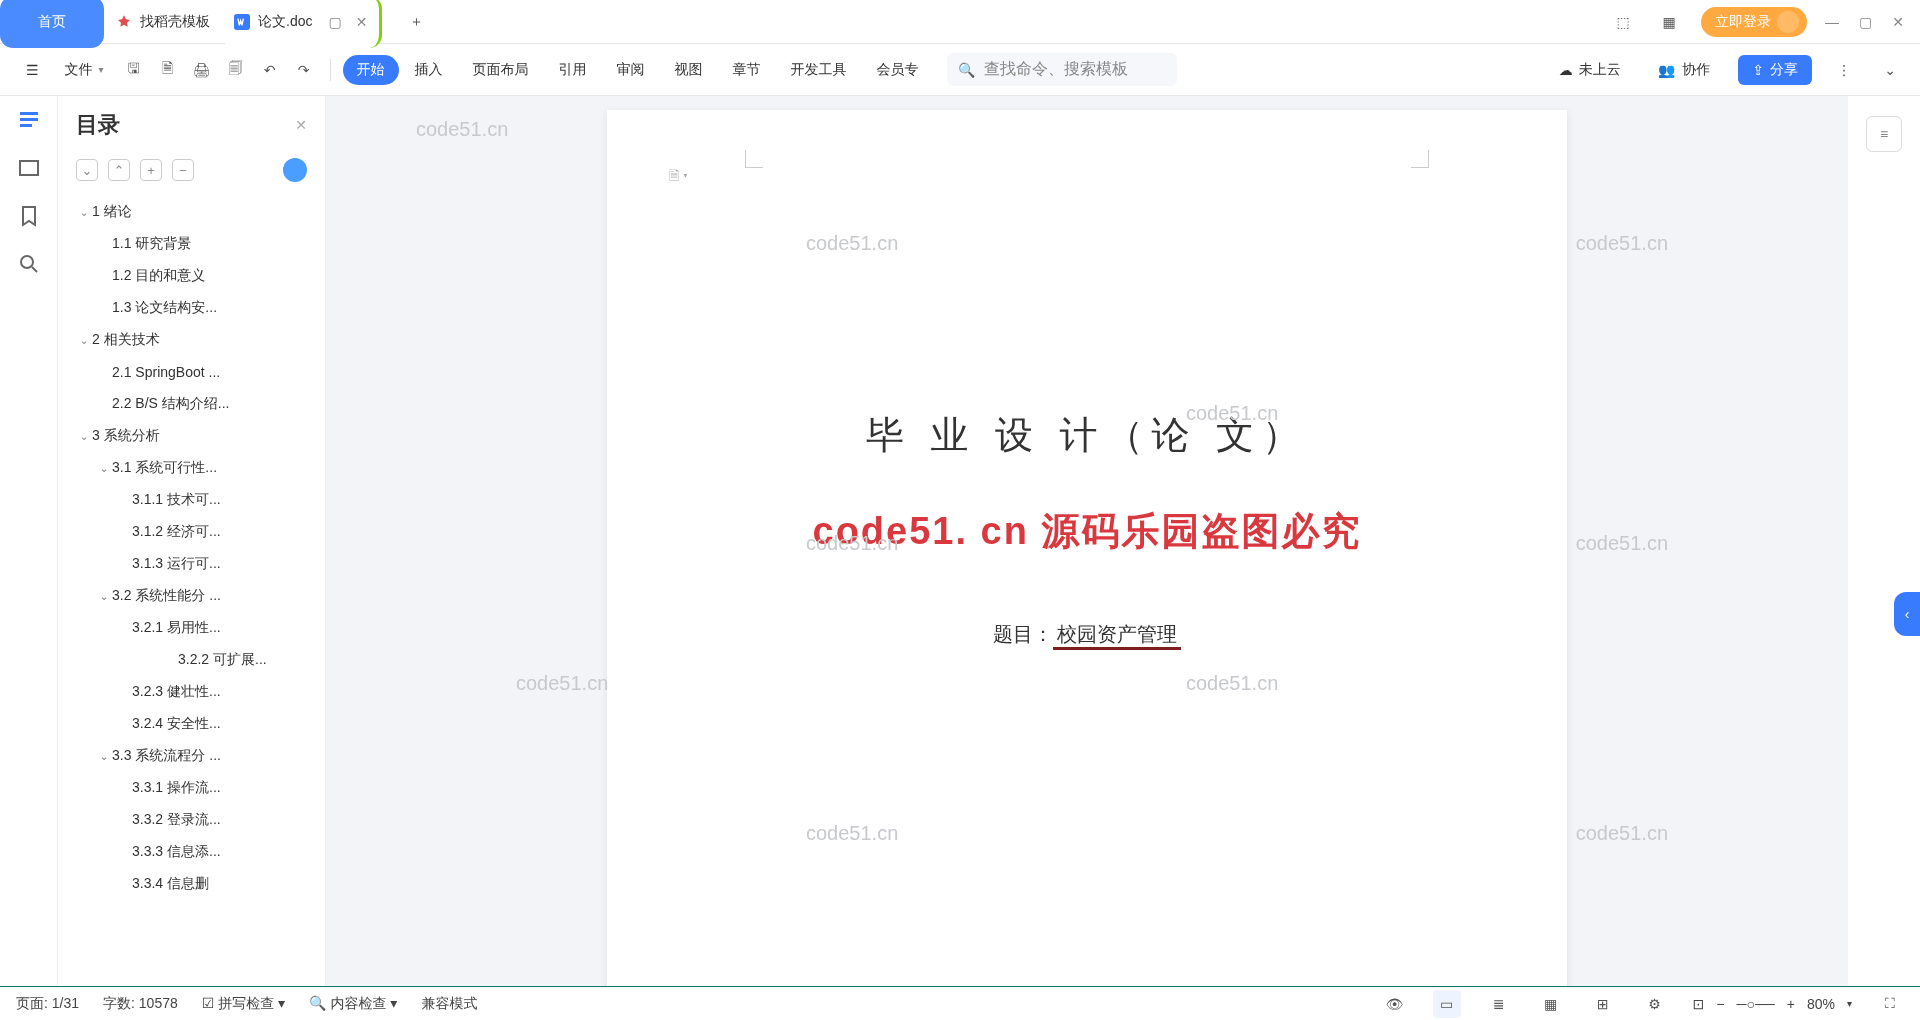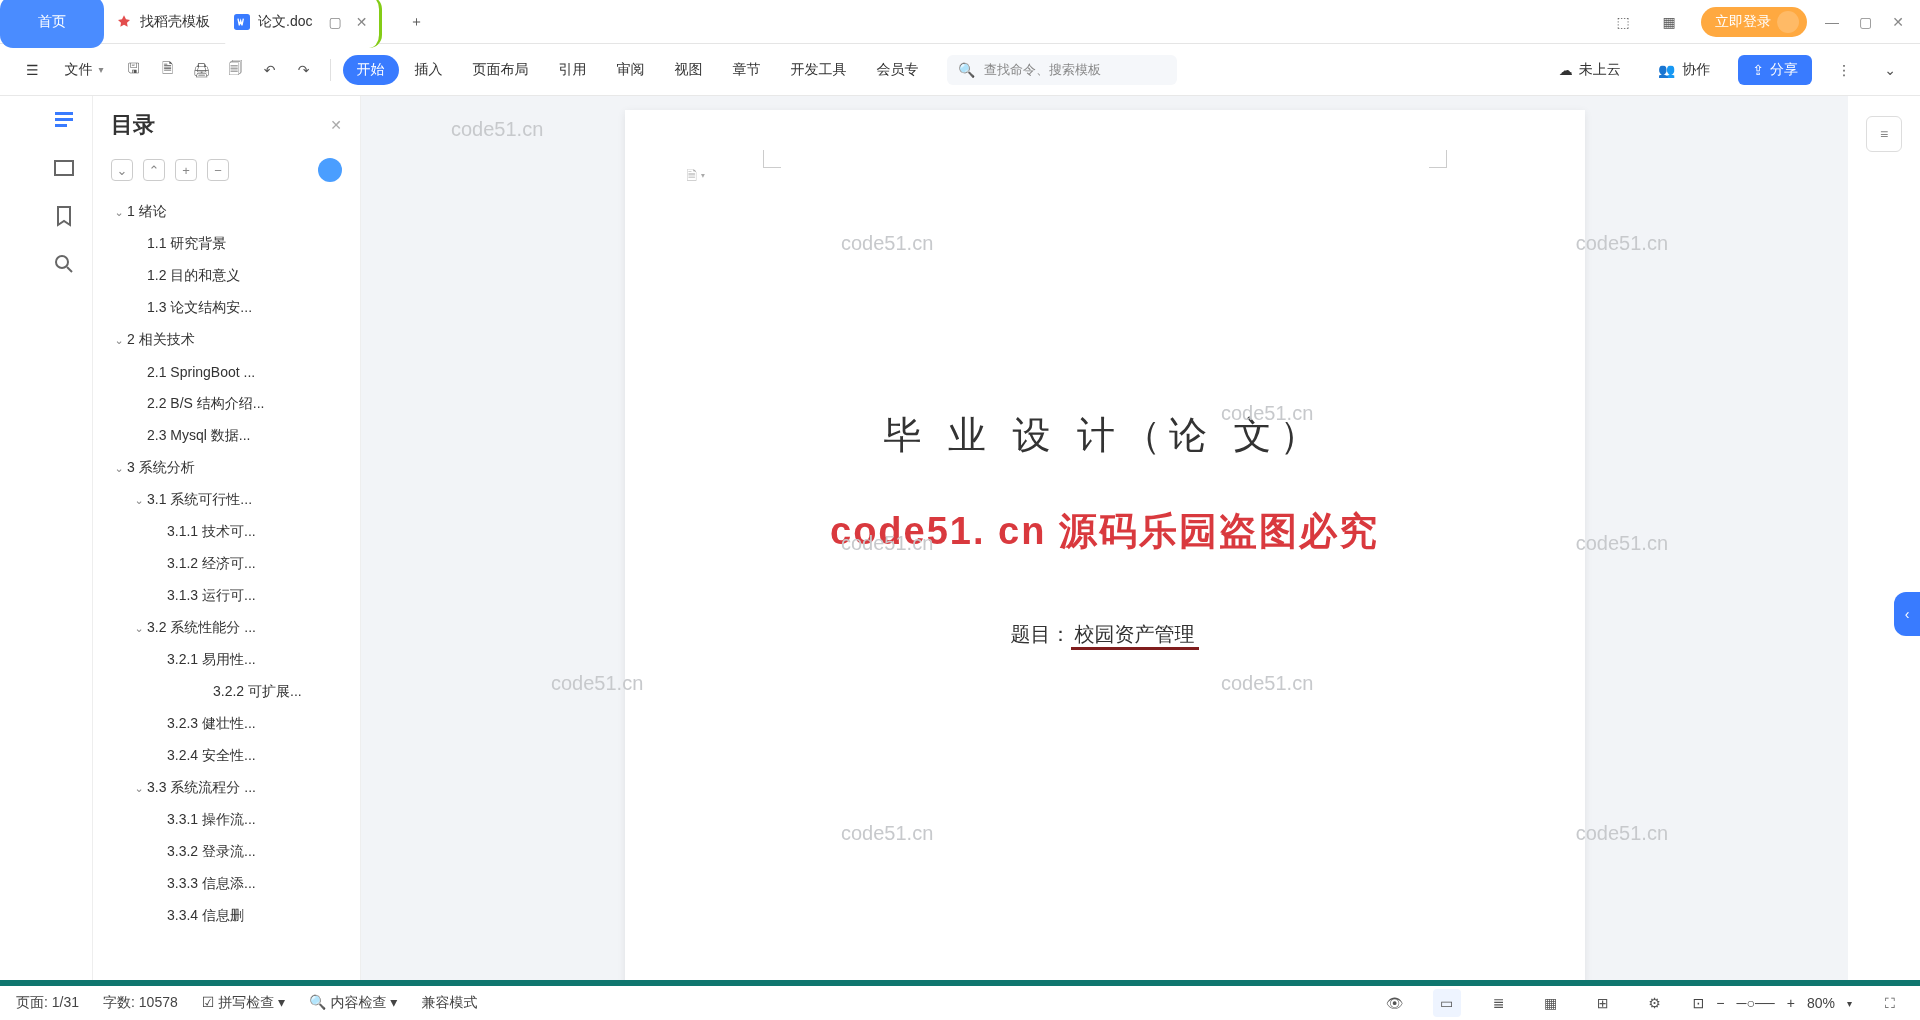--- a/index.html
+++ b/index.html
@@ -17,21 +17,21 @@
 .win-ctrl{display:flex;gap:20px;color:#888;}
 .toolbar{height:52px;display:flex;align-items:center;padding:0 16px;gap:6px;border-bottom:1px solid #e8e8e8;}
 .menubtn{display:flex;align-items:center;gap:6px;padding:6px 10px;cursor:pointer;}
 .ico-btn{width:28px;height:28px;display:flex;align-items:center;justify-content:center;cursor:pointer;color:#555;}
 .divider{width:1px;height:22px;background:#e0e0e0;margin:0 6px;}
 .ribbon-tab{padding:6px 14px;cursor:pointer;}
 .ribbon-tab.active{background:#397bff;color:#fff;border-radius:16px;}
 .search-box{display:flex;align-items:center;gap:8px;padding:6px 12px;background:#f5f7fa;border-radius:6px;margin-left:8px;color:#888;width:230px;}
 .tb-right2{margin-left:auto;display:flex;align-items:center;gap:18px;}
 .share-btn{background:#397bff;color:#fff;padding:6px 14px;border-radius:6px;display:flex;align-items:center;gap:6px;}
-.main{display:flex;height:calc(100% - 44px - 52px - 34px);padding-left:35px;}
+.main{display:flex;height:calc(100% - 44px - 52px - 34px);}
 .rail{width:58px;border-right:1px solid #eee;display:flex;flex-direction:column;align-items:center;padding-top:12px;gap:24px;}
 .rail-ico{width:24px;height:24px;color:#666;cursor:pointer;}
 .rail-ico.active{color:#397bff;}
 .outline{width:268px;border-right:1px solid #eee;display:flex;flex-direction:column;}
 .ol-head{display:flex;align-items:center;padding:14px 18px;}
 .ol-title{font-size:22px;font-weight:600;flex:1;}
 .ol-close{color:#aaa;cursor:pointer;}
 .ol-ctrls{display:flex;align-items:center;gap:10px;padding:4px 18px 10px;}
 .box-btn{width:22px;height:22px;border:1px solid #ccc;border-radius:4px;display:flex;align-items:center;justify-content:center;font-size:13px;color:#888;cursor:pointer;}
 .chat-ico{margin-left:auto;background:#4a9eff;width:24px;height:24px;border-radius:50%;}
@@ -44,21 +44,21 @@
 .page-corner1{position:absolute;top:40px;left:138px;width:18px;height:18px;border-left:1px solid #ccc;border-bottom:1px solid #ccc;}
 .page-corner2{position:absolute;top:40px;right:138px;width:18px;height:18px;border-right:1px solid #ccc;border-bottom:1px solid #ccc;}
 .pg-header{position:absolute;top:56px;left:62px;display:flex;align-items:center;gap:6px;color:#aaa;font-size:13px;}
 .doc-h1{text-align:center;font-size:38px;letter-spacing:8px;margin-top:180px;}
 .doc-sub{text-align:center;margin-top:160px;font-size:20px;}
 .underline{border-bottom:3px solid #7f1d1d;padding:0 4px 2px;}
 .wm{position:absolute;color:#d9393e;font-size:38px;font-weight:600;left:50%;transform:translateX(-50%);top:396px;letter-spacing:2px;white-space:nowrap;pointer-events:none;}
 .wm2{position:absolute;color:#c7c9cc;font-size:20px;pointer-events:none;margin-top:6px;}
 .right-rail{width:72px;display:flex;flex-direction:column;align-items:center;padding-top:20px;}
 .rr-btn{width:36px;height:36px;border:1px solid #ddd;border-radius:6px;display:flex;align-items:center;justify-content:center;color:#888;}
-.status{position:absolute;bottom:0;left:0;right:0;height:40px;display:flex;align-items:center;padding:0 16px;gap:24px;border-top:6px solid #0f766e;font-size:14px;color:#444;background:#fff;}
+.status{position:absolute;bottom:0;left:0;right:0;height:34px;display:flex;align-items:center;padding:0 16px;gap:24px;border-top:1px solid #0f766e;font-size:14px;color:#444;background:#fff;}
 .status .sep{flex:1;}
 .zoom{display:flex;align-items:center;gap:12px;}
 .blue-tab{position:absolute;right:0;top:58%;width:26px;height:44px;background:#397bff;border-radius:12px 0 0 12px;display:flex;align-items:center;justify-content:center;color:#fff;}
 svg{display:block}
 </style>
 </head>
 <body>
 
 <div class="titlebar">
   <div class="tab tab-home">首页</div>
@@ -114,21 +114,21 @@
       <div class="ribbon-tab">页面布局</div>
       <div class="ribbon-tab">引用</div>
       <div class="ribbon-tab">审阅</div>
       <div class="ribbon-tab">视图</div>
       <div class="ribbon-tab">章节</div>
       <div class="ribbon-tab">开发工具</div>
       <div class="ribbon-tab">会员专</div>
     </div>
   <div class="search-box">
     <span>🔍</span>
-    <span style="font-size:13px">查找命令、搜索模板</span>
+    <span style="font-size:16px">查找命令、搜索模板</span>
   </div>
   <div class="tb-right2">
     <div class="menubtn">
         <span>☁</span>
         <span>未上云</span>
       </div>
     <div class="menubtn">
         <span>👥</span>
         <span>协作</span>
       </div>
@@ -193,24 +193,20 @@
           <span class="chev">⌄</span>
           <span style="overflow: hidden; text-overflow: ellipsis;">2  相关技术</span>
         </div>
         <div class="node pad2">
           <span class="chev"></span>
           <span style="overflow: hidden; text-overflow: ellipsis;">2.1 SpringBoot ...</span>
         </div>
         <div class="node pad2">
           <span class="chev"></span>
           <span style="overflow: hidden; text-overflow: ellipsis;">2.2 B/S 结构介绍...</span>
-        </div>
-        <div class="node pad2">
-          <span class="chev"></span>
-          <span style="overflow: hidden; text-overflow: ellipsis;">2.3 Mysql 数据...</span>
         </div>
         <div class="node pad1">
           <span class="chev">⌄</span>
           <span style="overflow: hidden; text-overflow: ellipsis;">3  系统分析</span>
         </div>
         <div class="node pad2">
           <span class="chev">⌄</span>
           <span style="overflow: hidden; text-overflow: ellipsis;">3.1  系统可行性...</span>
         </div>
         <div class="node pad3">

